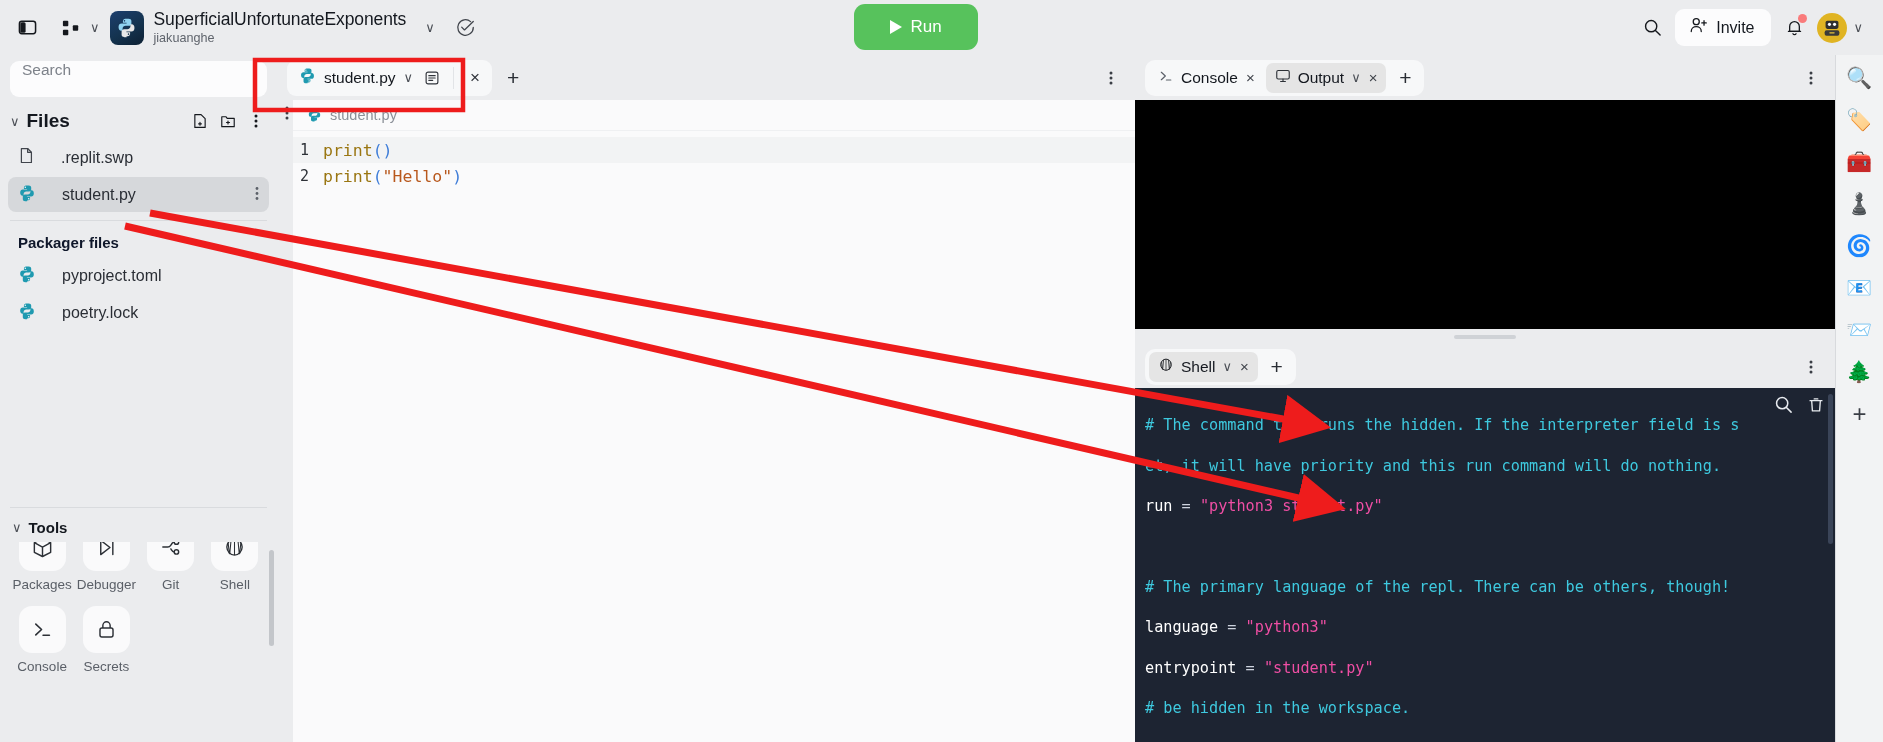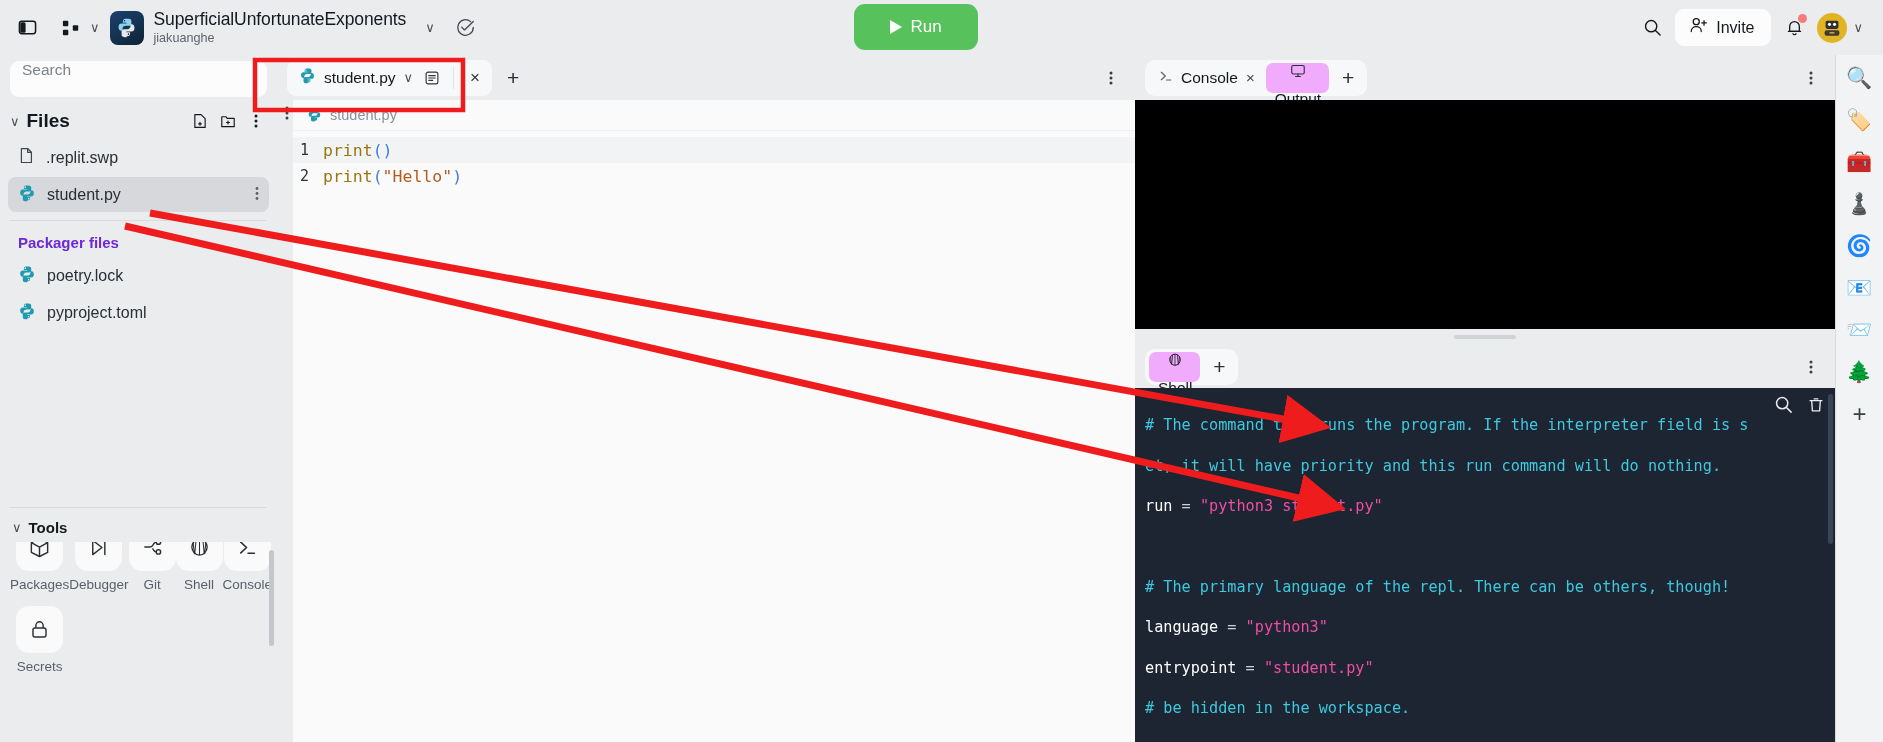--- a/index.html
+++ b/index.html
@@ -78,36 +78,36 @@
   }
   .sb-section-head {
     display: flex; align-items: center; gap: 7px;
     padding: 10px 10px 8px 10px; height: 38px;
   }
   .sb-section-title { font-size: 19px; font-weight: bold; color: #14181f; }
   .sb-head-actions { margin-left: auto; display: flex; align-items: center; gap: 6px; color: #1b1b1b; }
   .sb-head-actions > span { cursor: pointer; width: 22px; height: 22px; display:flex; align-items:center; justify-content:center; border-radius:5px; }
 
   .file-row {
-    display: flex; align-items: center; gap: 11px;
+    display: flex; align-items: center; gap: 26px;
     height: 35px; margin: 1px 8px; padding: 0 10px;
     border-radius: 8px; font-size: 16px; color: #2a2e35; cursor: pointer;
     position: relative;
   }
   .file-row.selected { background: #d6d8db; }
   .file-row .kebab { margin-left: auto; color: #5c6169; font-size: 13px; letter-spacing: 0; }
   .divider { height: 1px; background: #d9dbde; margin: 7px 10px; }
-  .sb-subhead { font-size: 15px; font-weight: bold; color: #6d28d9; padding: 6px 18px 6px 18px; }
+  .sb-subhead { font-size: 15px; font-weight: bold; color: #0f172a; padding: 6px 18px 6px 18px; }
 
   .tools-divider { height: 1px; background: #d9dbde; margin: 0 10px; }
   .tools-head { display: flex; align-items: center; gap: 7px; padding: 11px 10px 6px 12px; }
   .tools-title { font-size: 15px; font-weight: bold; color: #14181f; }
   .tools-scroll { flex: 1 1 auto; overflow: hidden; position: relative; padding: 0 10px; }
   .tools-grid {
-    display: grid; grid-template-columns: repeat(5, 1fr);
+    display: grid; grid-template-columns: repeat(4, 1fr);
     row-gap: 14px; margin-top: -18px;
   }
   .tool-cell { display: flex; flex-direction: column; align-items: center; gap: 6px; cursor: pointer; }
   .tool-icon {
     width: 47px; height: 47px; border-radius: 13px; background: #fafafb;
     display: flex; align-items: center; justify-content: center; color: #2c3036;
   }
   .tool-label { font-size: 13.5px; color: #5a5f67; }
   .vscroll {
     position: absolute; right: 3px; width: 5px; border-radius: 3px; background: #c3c6ca;
@@ -160,21 +160,21 @@
   .right-pane {
     width: 700px; flex: 0 0 700px;
     display: flex; flex-direction: column; background: #ebecee;
     position: relative;
   }
   .rp-tabstrip {
     height: 45px; flex: 0 0 45px; display:flex; align-items:center; padding: 0 10px;
   }
   .tabgroup { display:flex; align-items:center; background: #f7f8f9; border-radius: 10px; height: 36px; padding: 0 4px; gap: 2px;}
   .rtab { display:flex; align-items:center; gap:7px; height:30px; padding: 0 8px 0 9px; border-radius: 7px; font-size: 15.5px; color:#14181f; cursor:pointer;}
-  .rtab.active { background: #f0abfc; flex-direction: column; }
+  .rtab.active { background: #e5e5e5; }
   .rtab .x { color:#41454c; font-size:15px; padding: 0 1px; }
   .rp-kebab { margin-left:auto; width:28px;height:28px;display:flex;align-items:center;justify-content:center;border-radius:6px;color:#3a3e45;cursor:pointer;}
   .output-surface { flex: 0 0 229px; background: #000; margin: 0 0 0 0; }
 
   .rp-splitter { height: 16px; flex: 0 0 16px; display:flex; align-items:center; justify-content:center; cursor: row-resize;}
   .rp-splitter i { display:block; width: 62px; height: 4px; border-radius: 3px; background: #cfd2d6; }
 
   .shell-surface { flex: 1 1 auto; background: #1d2432; position: relative; overflow: hidden; min-height: 0; }
   .term {
     font-family: "DejaVu Sans Mono", monospace;
@@ -354,33 +354,33 @@
 
       <div class="file-row">
         <span>
           <svg width="18" height="18" viewBox="0 0 24 24" aria-hidden="true">
             <path d="M11.9 2c-2.3 0-4 .6-4 2.6v2.1h4.2v.7H6.3c-1.9 0-3.4 1.2-3.4 4s1.2 4.2 3.1 4.2h1.5v-2.3c0-1.9 1.6-3.3 3.5-3.3h3.8c1.6 0 2.8-1.2 2.8-2.7V4.6C17.6 3 16.2 2 14.4 2h-2.5z" fill="#1f9ab0"></path>
             <path d="M12.1 22c2.3 0 4-.6 4-2.6v-2.1h-4.2v-.7h5.8c1.9 0 3.4-1.2 3.4-4s-1.2-4.2-3.1-4.2h-1.5v2.3c0 1.9-1.6 3.3-3.5 3.3H9.2c-1.6 0-2.8 1.2-2.8 2.7v3.7c0 1.6 1.4 2.6 3.2 2.6h2.5z" fill="#1f9ab0"></path>
             <circle cx="9.7" cy="4.4" r=".95" fill="#fff"></circle>
               <circle cx="14.3" cy="19.6" r=".95" fill="#fff"></circle>
           </svg>
         </span>
-        <span>poetry.lock</span>
+        <span>pyproject.toml</span>
       </div>
 
       <div class="file-row">
         <span>
           <svg width="18" height="18" viewBox="0 0 24 24" aria-hidden="true">
             <path d="M11.9 2c-2.3 0-4 .6-4 2.6v2.1h4.2v.7H6.3c-1.9 0-3.4 1.2-3.4 4s1.2 4.2 3.1 4.2h1.5v-2.3c0-1.9 1.6-3.3 3.5-3.3h3.8c1.6 0 2.8-1.2 2.8-2.7V4.6C17.6 3 16.2 2 14.4 2h-2.5z" fill="#1f9ab0"></path>
             <path d="M12.1 22c2.3 0 4-.6 4-2.6v-2.1h-4.2v-.7h5.8c1.9 0 3.4-1.2 3.4-4s-1.2-4.2-3.1-4.2h-1.5v2.3c0 1.9-1.6 3.3-3.5 3.3H9.2c-1.6 0-2.8 1.2-2.8 2.7v3.7c0 1.6 1.4 2.6 3.2 2.6h2.5z" fill="#1f9ab0"></path>
             <circle cx="9.7" cy="4.4" r=".95" fill="#fff"></circle>
               <circle cx="14.3" cy="19.6" r=".95" fill="#fff"></circle>
           </svg>
         </span>
-        <span>pyproject.toml</span>
+        <span>poetry.lock</span>
       </div>
 
       <div style="flex:1 1 auto;"></div>
 
       <div class="tools-divider"></div>
       <div class="tools-head">
         <span class="chev">∨</span>
         <span class="tools-title">Tools</span>
       </div>
 
@@ -570,21 +570,21 @@
           <svg width="4" height="16" viewBox="0 0 4 16" aria-hidden="true">
             <circle cx="2" cy="3" r="1.5" fill="#3a3e45"></circle>
               <circle cx="2" cy="8" r="1.5" fill="#3a3e45"></circle>
               <circle cx="2" cy="13" r="1.5" fill="#3a3e45"></circle>
           </svg>
         </div>
       </div>
 
       <div class="shell-surface">
         <div class="term">
-<div><span class="c-comment"># The command that runs the program. If the interpreter field is s</span></div>
+<div><span class="c-comment"># The command that runs the hidden. If the interpreter field is s</span></div>
 <div><span class="c-comment">et, it will have priority and this run command will do nothing.</span></div>
 <div><span class="c-key">run</span><span class="c-punc"> = </span><span class="c-str">"python3 student.py"</span></div>
 <div>&nbsp;</div>
 <div><span class="c-comment"># The primary language of the repl. There can be others, though!</span></div>
 <div><span class="c-key">language</span><span class="c-punc"> = </span><span class="c-str">"python3"</span></div>
 <div><span class="c-key">entrypoint</span><span class="c-punc"> = </span><span class="c-str">"student.py"</span></div>
 <div><span class="c-comment"># be hidden in the workspace.</span></div>
 
 
 

